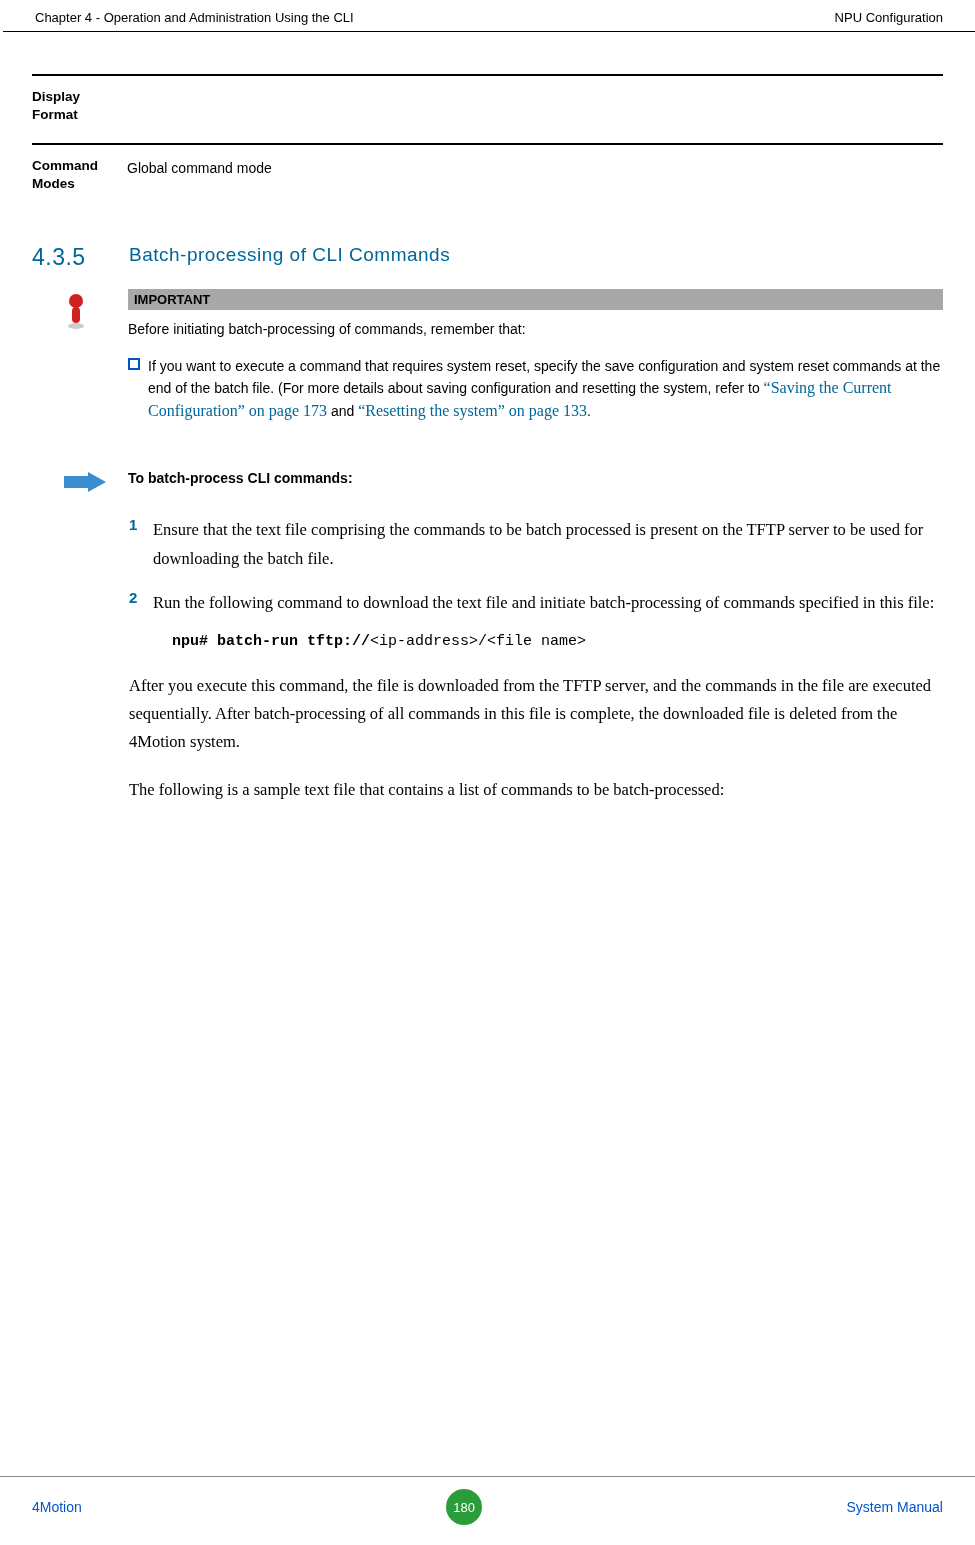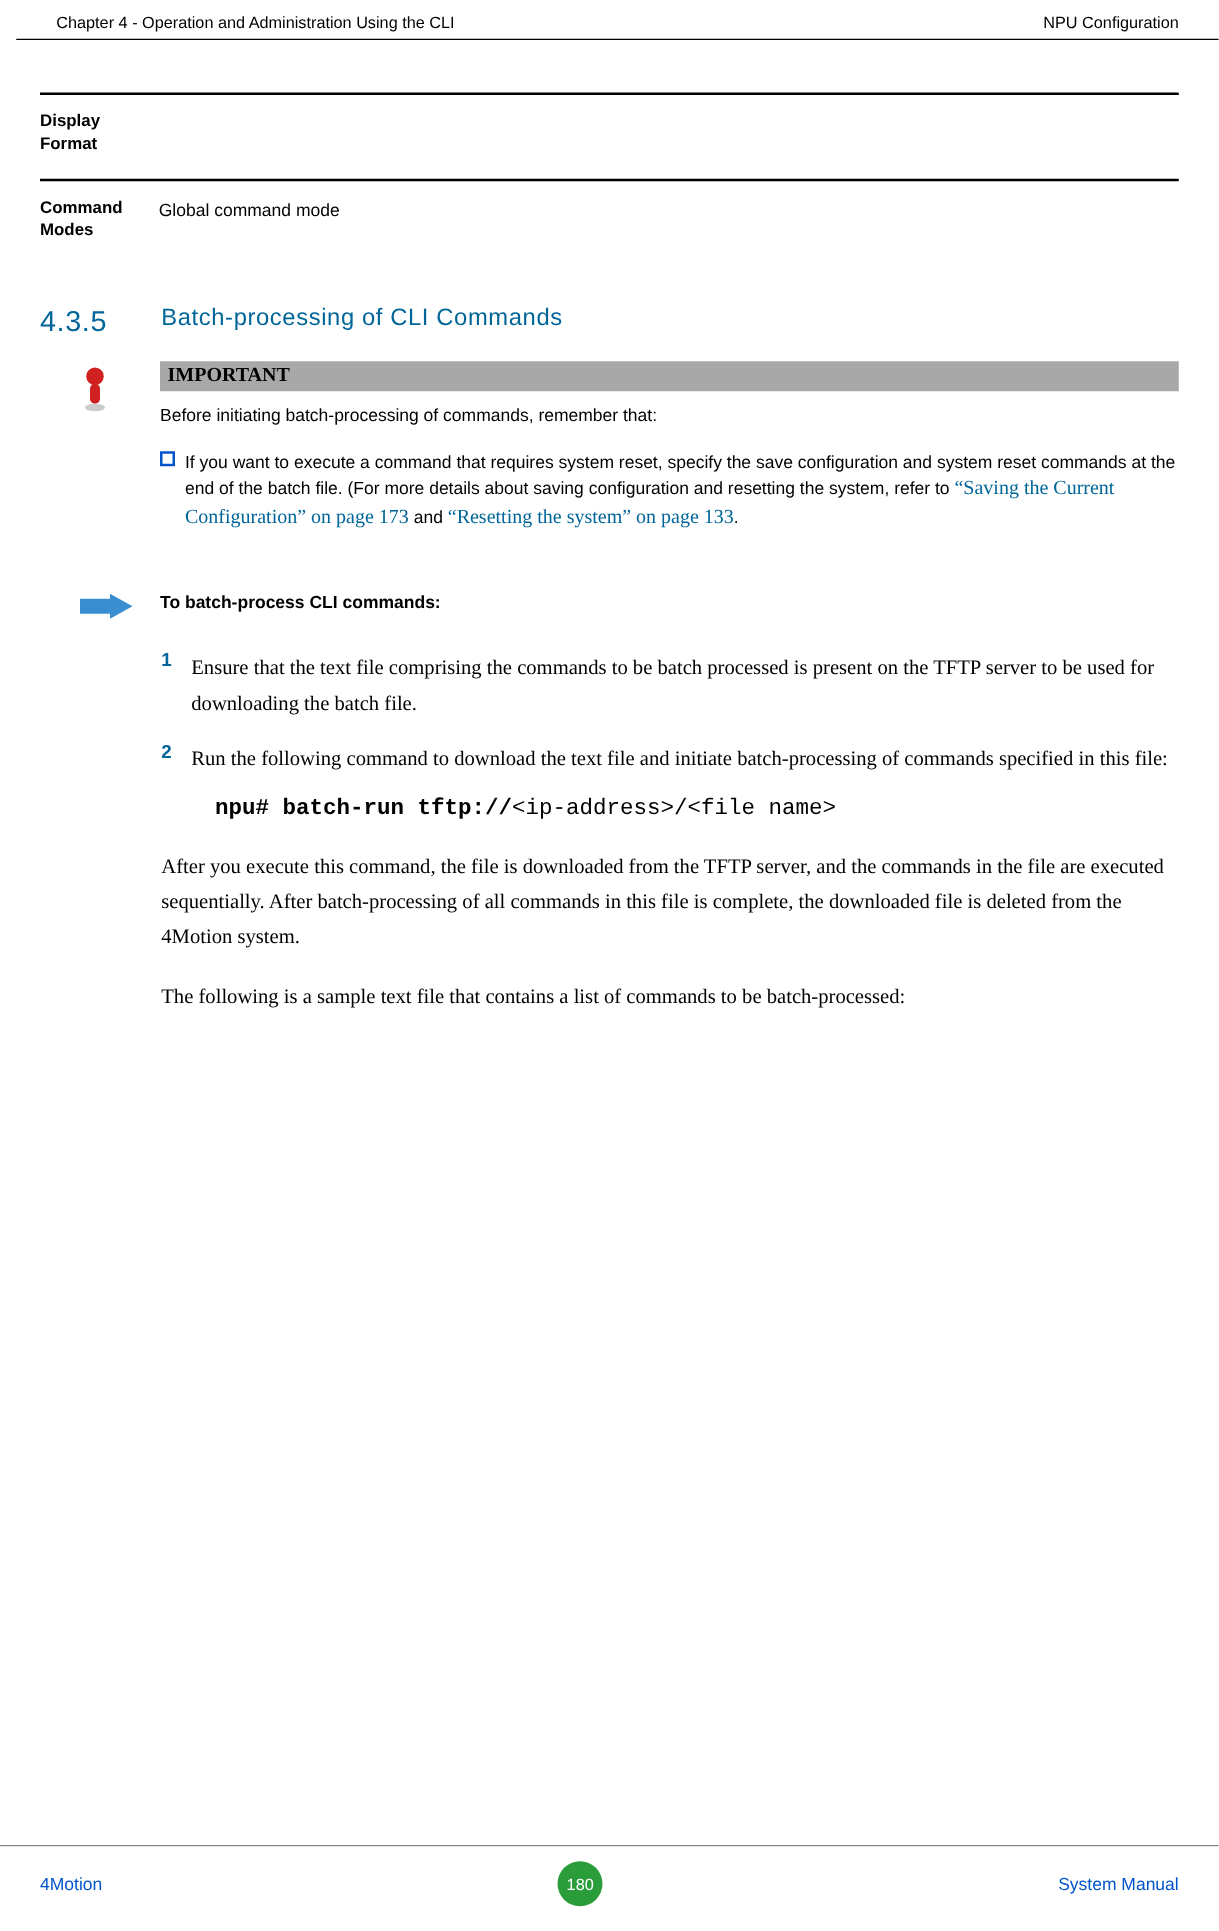--- a/index.html
+++ b/index.html
@@ -10,21 +10,21 @@
     background: #fff;
     position: relative;
     color: #000;
   }
   .header {
     display: flex;
     justify-content: space-between;
     padding: 10px 32px 6px 32px;
     font-size: 13px;
     border-bottom: 1px solid #000;
-    margin: 0 0 30px 13px;
+    margin: 0 0 30px 3px;
   }
   .content {
     padding: 12px 32px;
   }
   .row-top {
     border-top: 2.5px solid #000;
     display: flex;
     padding: 12px 0 20px 0;
   }
   .left-label {
@@ -78,24 +78,23 @@
     width: 64px;
     flex-shrink: 0;
     padding-top: 4px;
   }
   .important-content {
     flex: 1;
   }
   .important-header {
     background: #a8a8a8;
     font-weight: bold;
-    font-size: 16px;
+    font-size: 13px;
     padding: 3px 6px;
     margin-bottom: 10px;
-    font-family: Liberation Serif, serif;
   }
   .important-text {
     font-size: 14px;
     line-height: 1.4;
     margin-bottom: 16px;
   }
   .bullet-row {
     display: flex;
     margin-bottom: 18px;
   }
@@ -143,21 +142,21 @@
     font-family: "Book Antiqua", Palatino, serif;
     font-size: 16.5px;
     line-height: 1.7;
     flex: 1;
   }
   .cmd-line {
     margin-left: 140px;
     margin-top: 10px;
     margin-bottom: 22px;
     font-family: "Courier New", monospace;
-    font-size: 18px;
+    font-size: 15px;
   }
   .cmd-bold { font-weight: bold; }
   .footer {
     position: absolute;
     bottom: 0;
     left: 0;
     right: 0;
     border-top: 1px solid #888;
     padding: 12px 32px 20px 32px;
     display: flex;

